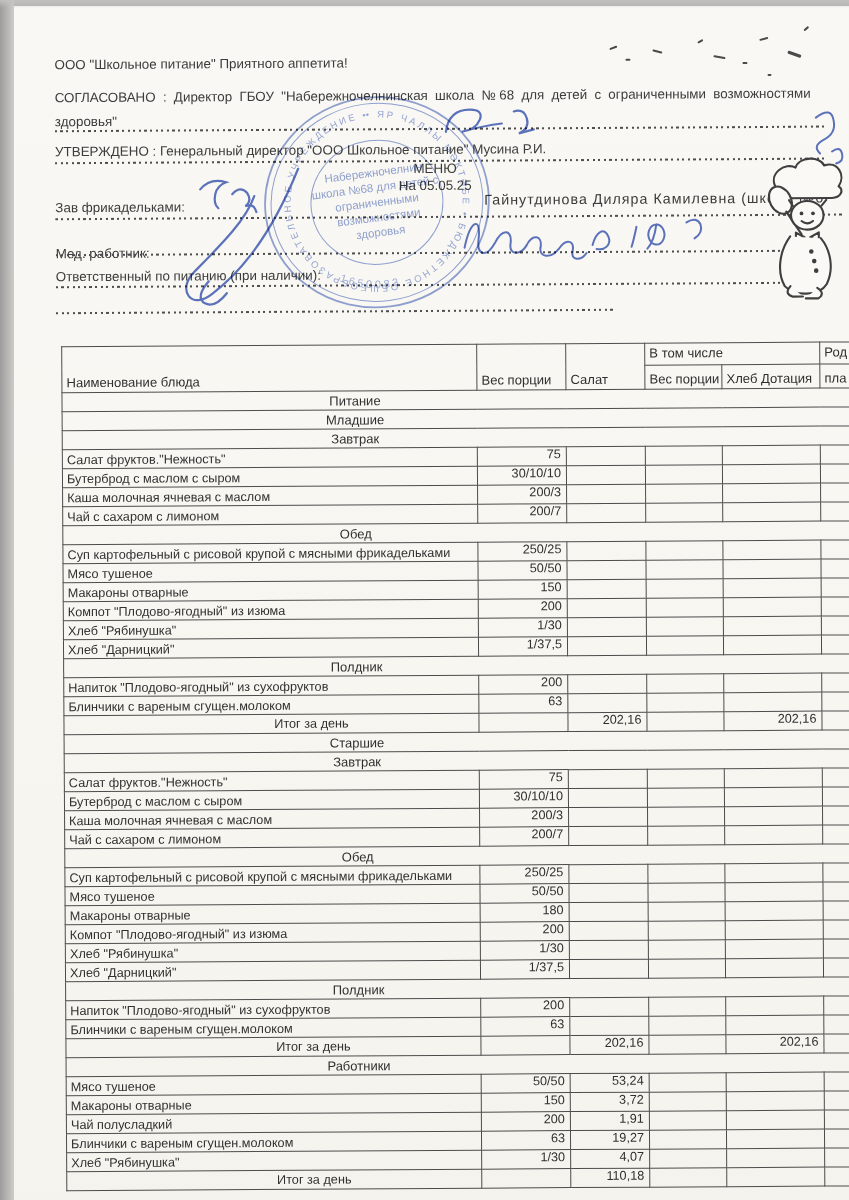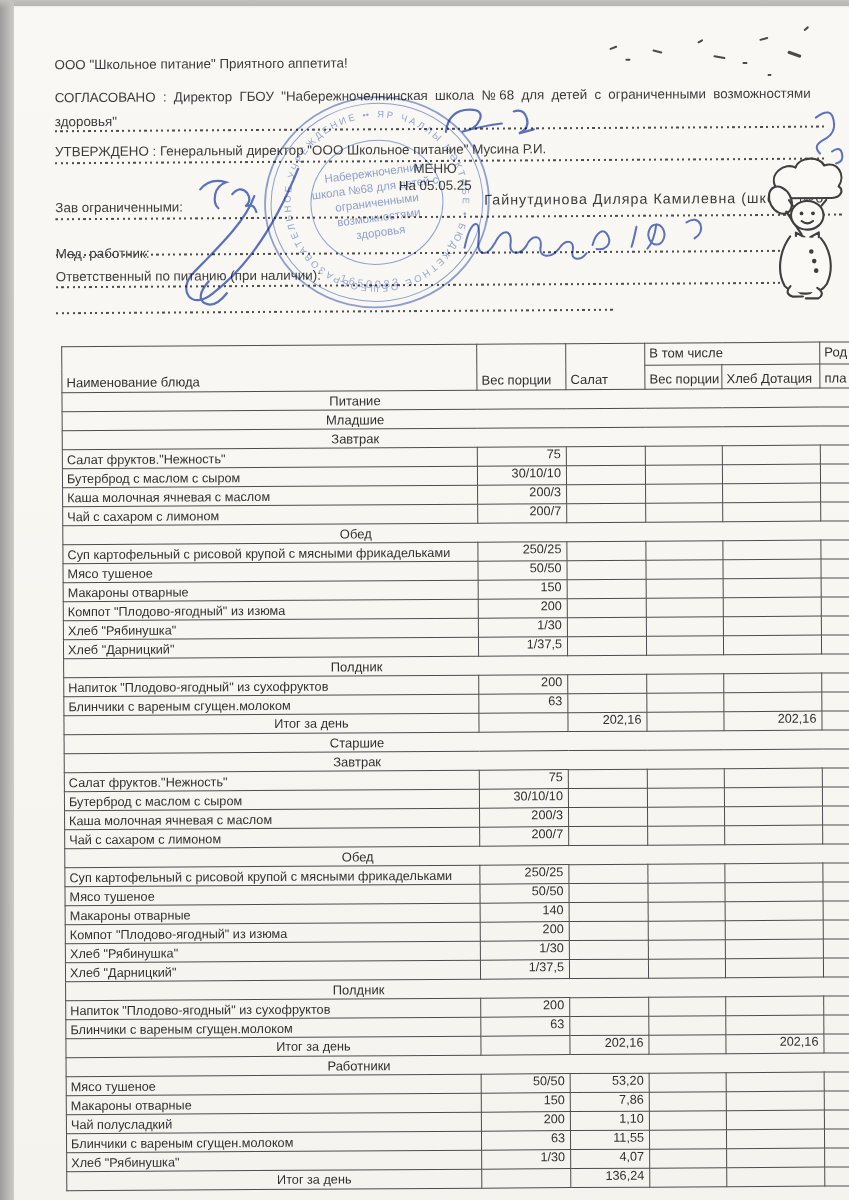--- a/index.html
+++ b/index.html
@@ -76,21 +76,21 @@
   <div class="t justify" style="left:57px;top:88px;width:756px">СОГЛАСОВАНО : Директор ГБОУ "Набережночелнинская школа №68 для детей с ограниченными возможностями</div>
   <div class="t" style="left:57px;top:112px">здоровья"</div>
   <div class="dotline" style="left:57px;top:127px;width:770px"></div>
 
   <div class="t" style="left:57px;top:142px">УТВЕРЖДЕНО : Генеральный директор "ООО Школьное питание" Мусина Р.И.</div>
   <div class="dotline" style="left:57px;top:159px;width:770px"></div>
 
   <div class="center-wrap t" style="top:161px">МЕНЮ</div>
   <div class="center-wrap t" style="top:178px">На 05.05.25</div>
 
-  <div class="t" style="left:57px;top:198px">Зав ограниченными:</div>
+  <div class="t" style="left:57px;top:198px">Зав фрикадельками:</div>
   <div class="t" style="left:486px;top:192px;font-size:14.3px;letter-spacing:1px">Гайнутдинова Диляра Камилевна (школа №6</div>
   <div class="dotline" style="left:57px;top:215px;width:788px"></div>
 
   <div class="t" style="left:57px;top:244px">Мед. работник:</div>
   <div class="dotline" style="left:57px;top:251px;width:735px"></div>
 
   <div class="t" style="left:57px;top:267px">Ответственный по питанию (при наличии):</div>
   <div class="dotline" style="left:57px;top:283px;width:766px"></div>
 
   <div class="dotline" style="left:57px;top:309px;width:558px"></div>
@@ -366,21 +366,21 @@
           <tr>
             <td class="c-name">Мясо тушеное</td>
             <td class="c-num">50/50</td>
             <td class="c-num"></td>
             <td class="c-num"></td>
             <td class="c-num"></td>
             <td class="c-last"></td>
           </tr>
           <tr>
             <td class="c-name">Макароны отварные</td>
-            <td class="c-num">140</td>
+            <td class="c-num">180</td>
             <td class="c-num"></td>
             <td class="c-num"></td>
             <td class="c-num"></td>
             <td class="c-last"></td>
           </tr>
           <tr>
             <td class="c-name">Компот "Плодово-ягодный" из изюма</td>
             <td class="c-num">200</td>
             <td class="c-num"></td>
             <td class="c-num"></td>
@@ -429,61 +429,61 @@
             <td class="c-num"></td>
             <td class="c-num">202,16</td>
             <td class="c-last"></td>
           </tr>
           <tr class="section-row">
             <td colspan="6"><span class="section-label">Работники</span></td>
           </tr>
           <tr>
             <td class="c-name">Мясо тушеное</td>
             <td class="c-num">50/50</td>
-            <td class="c-num">53,20</td>
+            <td class="c-num">53,24</td>
             <td class="c-num"></td>
             <td class="c-num"></td>
             <td class="c-last"></td>
           </tr>
           <tr>
             <td class="c-name">Макароны отварные</td>
             <td class="c-num">150</td>
-            <td class="c-num">7,86</td>
+            <td class="c-num">3,72</td>
             <td class="c-num"></td>
             <td class="c-num"></td>
             <td class="c-last"></td>
           </tr>
           <tr>
             <td class="c-name">Чай полусладкий</td>
             <td class="c-num">200</td>
-            <td class="c-num">1,10</td>
+            <td class="c-num">1,91</td>
             <td class="c-num"></td>
             <td class="c-num"></td>
             <td class="c-last"></td>
           </tr>
           <tr>
             <td class="c-name">Блинчики с вареным сгущен.молоком</td>
             <td class="c-num">63</td>
-            <td class="c-num">11,55</td>
+            <td class="c-num">19,27</td>
             <td class="c-num"></td>
             <td class="c-num"></td>
             <td class="c-last"></td>
           </tr>
           <tr>
             <td class="c-name">Хлеб "Рябинушка"</td>
             <td class="c-num">1/30</td>
             <td class="c-num">4,07</td>
             <td class="c-num"></td>
             <td class="c-num"></td>
             <td class="c-last"></td>
           </tr>
           <tr>
             <td class="c-name total-name">Итог за день</td>
             <td class="c-num"></td>
-            <td class="c-num">136,24</td>
+            <td class="c-num">110,18</td>
             <td class="c-num"></td>
             <td class="c-num"></td>
             <td class="c-last"></td>
           </tr>
         </tbody>
     </table>
   </div>
 
 </div>
 

